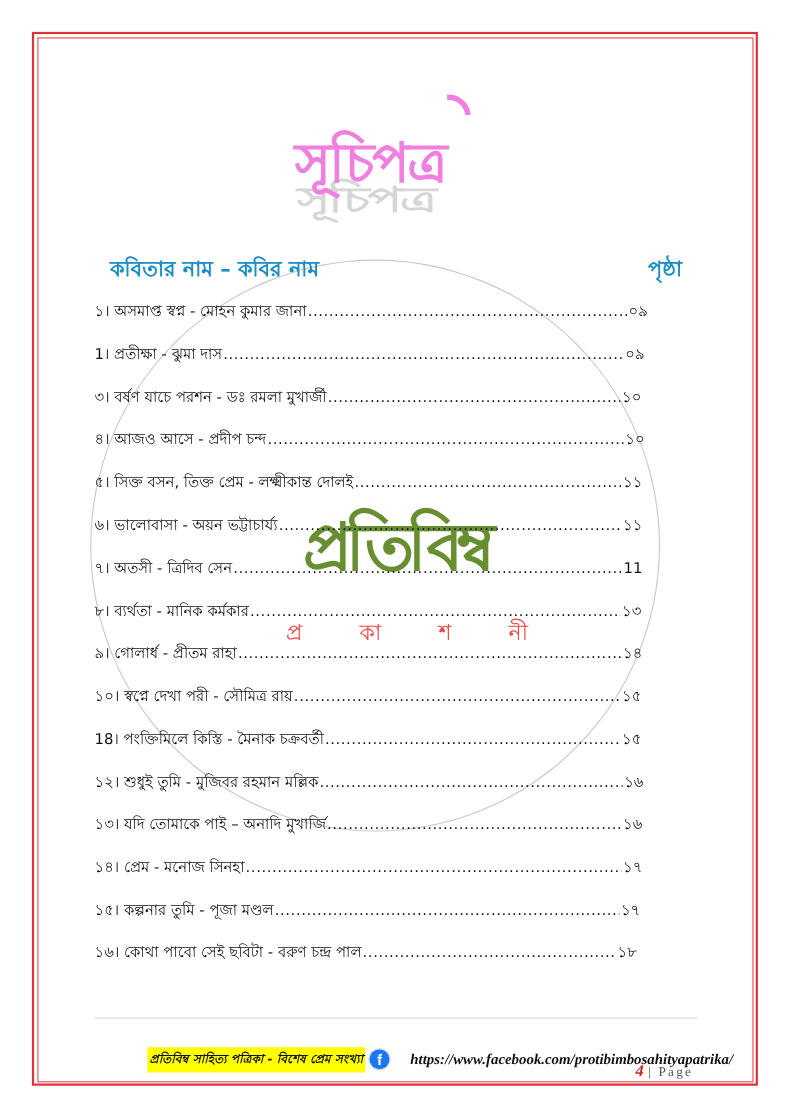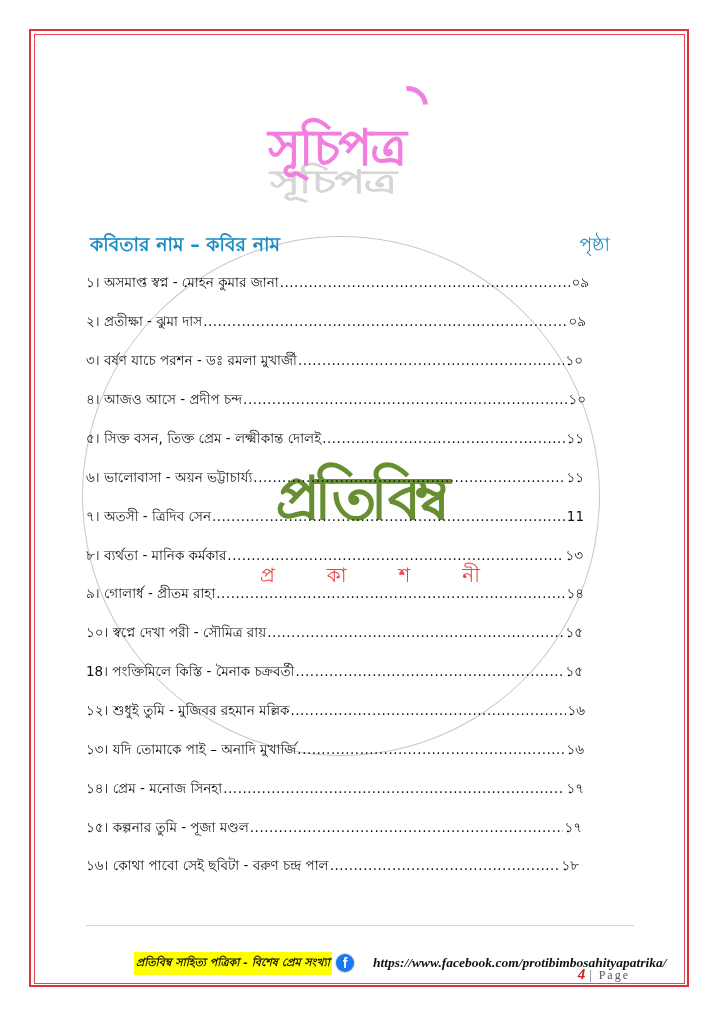--- a/index.html
+++ b/index.html
@@ -20,23 +20,23 @@
                     border-radius: 50%; transform: rotate(40deg); }
 
   .watermark-circle { position: absolute; left: 82px; top: 236px; width: 518px; height: 520px;
                       border: 1px solid #c8c8c8; border-radius: 50%; box-sizing: border-box; }
   .watermark-logo { position: absolute; left: 190px; top: 448px; width: 340px; height: 100px;
                     font-size: 60px; font-weight: bold; color: #4d7c0f; opacity: .85;
                     text-align: center; line-height: 100px; letter-spacing: -6px; }
   .watermark-sub { position: absolute; left: 260px; top: 560px; width: 220px;
                    font-size: 20px; color: #ef4444; display: flex; justify-content: space-between; }
 
-  .header-row { position: absolute; left: 90px; top: 230px; width: 520px; height: 30px; text-align: center; }
+  .header-row { position: absolute; left: 100px; top: 230px; width: 520px; height: 30px; text-align: center; }
   .header-left { position: absolute; left: 0; top: 0; font-size: 19px; font-weight: bold; color: #1b8dc6; }
-  .header-right { position: absolute; right: 0; top: 0; font-size: 19px; font-weight: normal; color: #1b8dc6; }
+  .header-right { position: absolute; right: 0; top: 0; font-size: 19px; font-weight: bold; color: #1b8dc6; }
 
   .toc { position: absolute; left: 86px; top: 272px; width: 520px; }
   .toc-row { position: absolute; left: 0; height: 22px; display: flex; align-items: baseline;
              font-size: 13.5px; font-weight: normal; white-space: nowrap; }
   .toc-text { flex: 0 0 auto; }
   .toc-dots { flex: 1 1 auto; overflow: hidden; color: #111; letter-spacing: 0.5px; margin: 0 1px; }
   .toc-dots::before { content: "........................................................................................................................................................................................................"; }
   .toc-page { flex: 0 0 auto; }
 
   .footer-rule { position: absolute; left: 86px; top: 925px; width: 548px; height: 0;
@@ -78,21 +78,21 @@
   <span class="header-right">পৃষ্ঠা</span>
 </div>
 
 <div class="toc">
   <div class="toc-row" style="top:0px;width:503px">
       <span class="toc-text">১। অসমাপ্ত স্বপ্ন - মোহন কুমার জানা</span>
       <span class="toc-dots"></span>
       <span class="toc-page">০৯</span>
     </div>
   <div class="toc-row" style="top:39px;width:500px">
-      <span class="toc-text">২। প্রতীক্ষা - ঝুমা দাস</span>
+      <span class="toc-text">1। প্রতীক্ষা - ঝুমা দাস</span>
       <span class="toc-dots"></span>
       <span class="toc-page">০৯</span>
     </div>
   <div class="toc-row" style="top:78px;width:497px">
       <span class="toc-text">৩। বর্ষণ যাচে পরশন - ডঃ রমলা মুখার্জী</span>
       <span class="toc-dots"></span>
       <span class="toc-page">১০</span>
     </div>
   <div class="toc-row" style="top:117px;width:500px">
       <span class="toc-text">৪। আজও আসে - প্রদীপ চন্দ</span>

